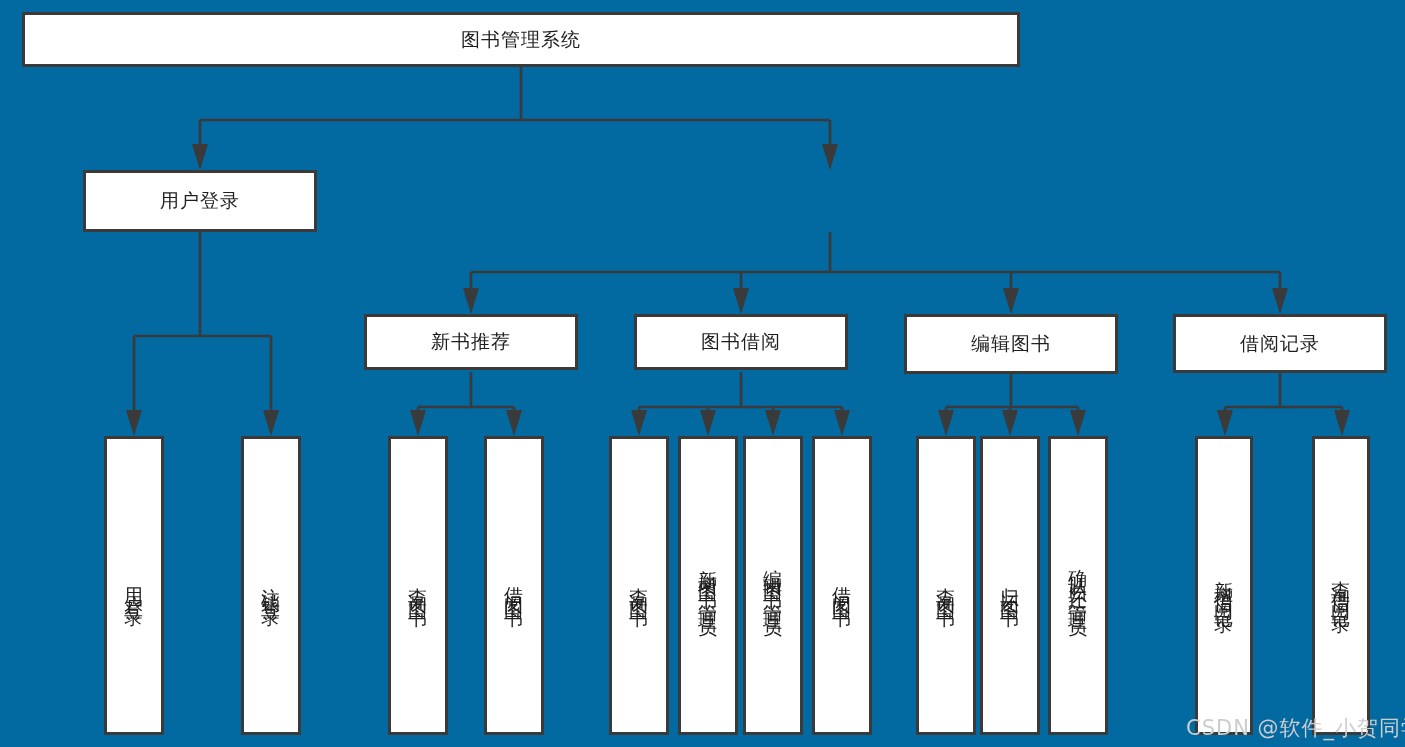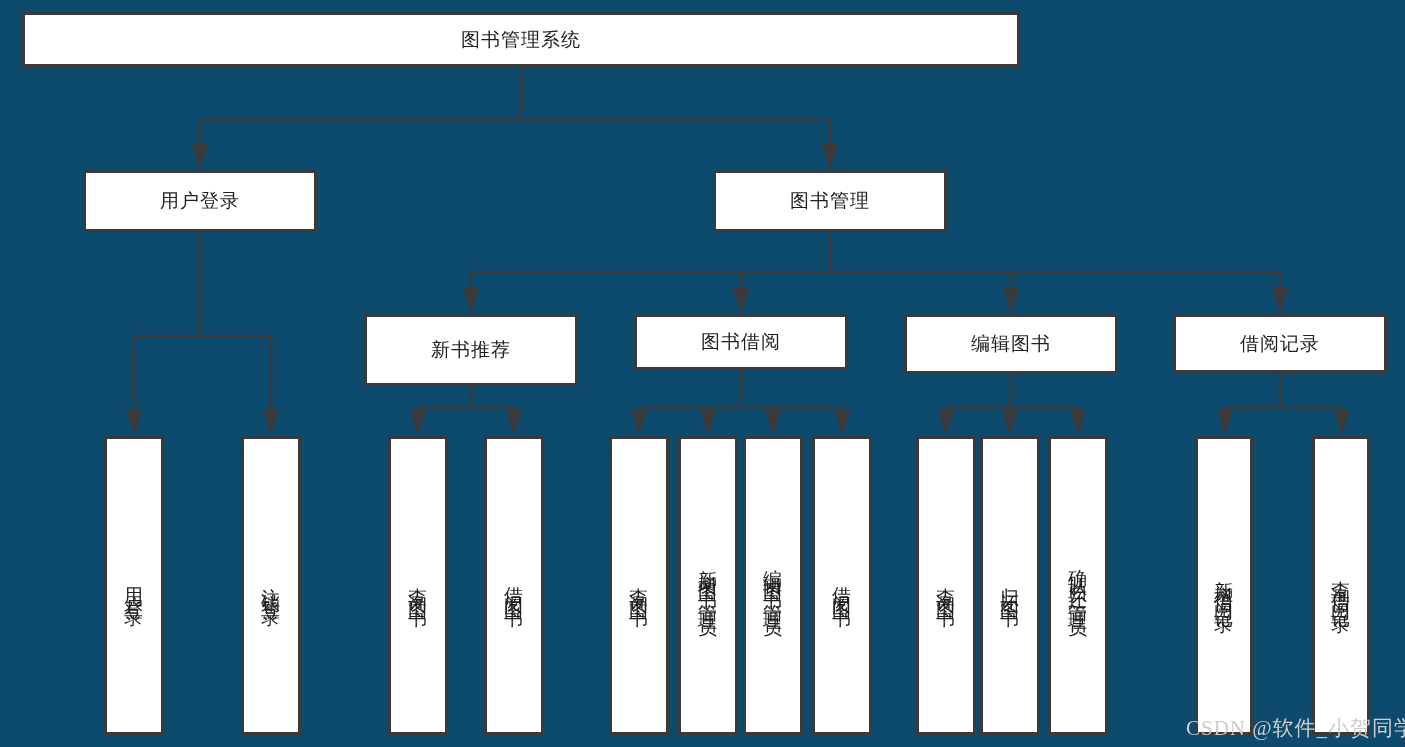--- a/index.html
+++ b/index.html
@@ -5,23 +5,22 @@
   html, body {
     margin: 0;
     padding: 0;
     background: #ffffff;
     font-family: "DejaVu Sans", "Liberation Sans", sans-serif;
   }
   .canvas {
     position: relative;
     width: 1405px;
     height: 747px;
-    background: #0c4a6e;
+    background: #0369a1;
     overflow: hidden;
-    font-family: Liberation Serif, serif;
   }
   .connectors {
     position: absolute;
     left: 0;
     top: 0;
     width: 1405px;
     height: 747px;
     z-index: 1;
   }
   .box {
@@ -102,25 +101,22 @@
     </g>
   </svg>
 
   <div class="box" style="left:22px;top:12px;width:998px;height:55px">
     <span>图书管理系统</span>
   </div>
 
   <div class="box" style="left:83px;top:170px;width:234px;height:62px">
     <span>用户登录</span>
   </div>
-  <div class="box" style="left:713px;top:170px;width:234px;height:62px">
-    <span>图书管理</span>
-  </div>
 
-  <div class="box" style="left:364px;top:314px;width:214px;height:72px">
+  <div class="box" style="left:364px;top:314px;width:214px;height:56px">
     <span>新书推荐</span>
   </div>
   <div class="box" style="left:634px;top:314px;width:214px;height:56px">
     <span>图书借阅</span>
   </div>
   <div class="box" style="left:904px;top:314px;width:214px;height:60px">
     <span>编辑图书</span>
   </div>
   <div class="box" style="left:1173px;top:314px;width:214px;height:59px">
     <span>借阅记录</span>

